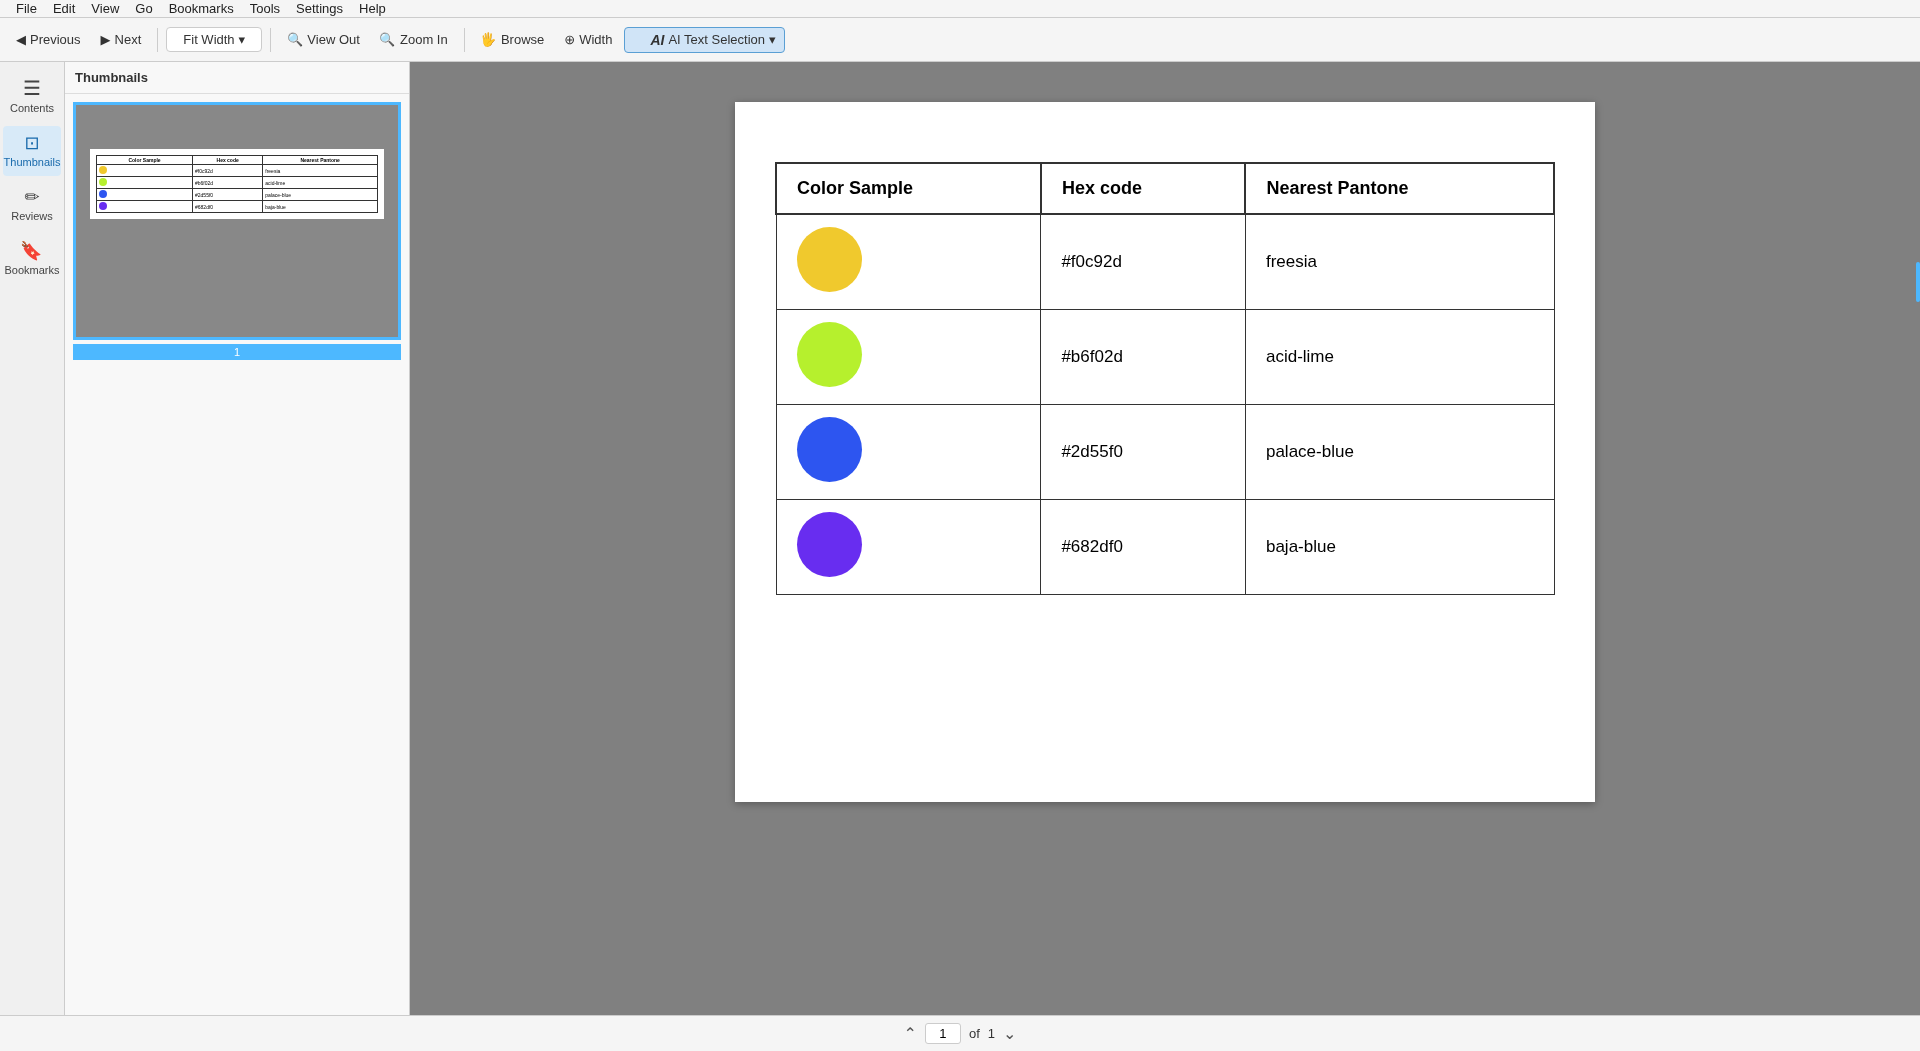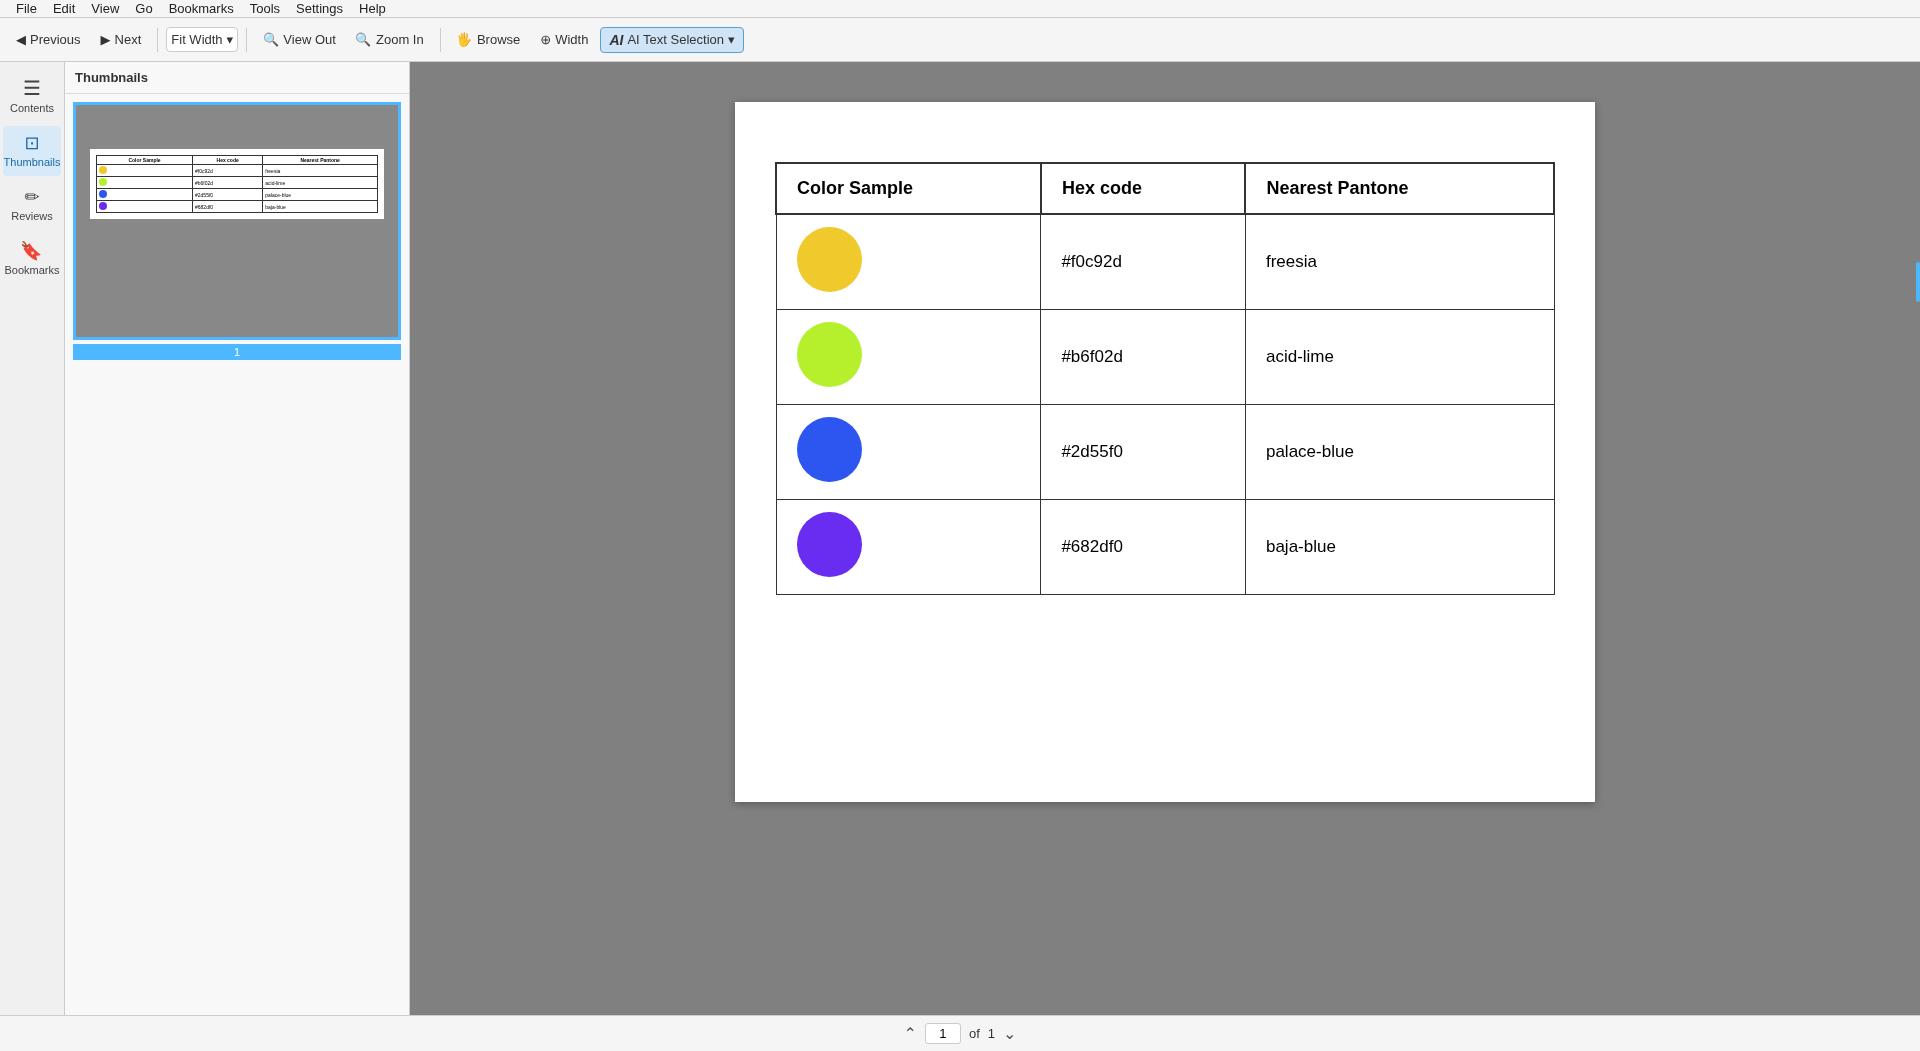--- a/index.html
+++ b/index.html
@@ -21,21 +21,21 @@
     }
     .toolbar-btn {
       display: flex; align-items: center; gap: 4px;
       padding: 4px 8px; border: none; background: transparent;
       border-radius: 4px; cursor: pointer; font-size: 13px; color: #333;
     }
     .toolbar-btn.active { background: #d0e4f7; border: 1px solid #5a9fd4; }
     .toolbar-divider { width: 1px; height: 24px; background: #ccc; margin: 0 4px; }
     .toolbar-select {
       display: flex; align-items: center; gap: 4px;
-      padding: 4px 4px; border: 1px solid #ccc; background: #fff;
+      padding: 4px 16px; border: 1px solid #ccc; background: #fff;
       border-radius: 4px; cursor: pointer; font-size: 13px; color: #333;
     }
 
     
     .main-area {
       display: flex; flex: 1; overflow: hidden;
     }
 
     
     .sidebar {
@@ -185,21 +185,21 @@
   <div class="toolbar-divider"></div>
   <button class="toolbar-btn">
     <span>🖐</span>
     <span>Browse</span>
   </button>
   <button class="toolbar-btn">
     <span>⊕</span>
     <span>Width</span>
   </button>
   <button class="toolbar-btn active">
-    <span style="font-style:italic;font-weight:bold;font-size:14px;">AI</span>
+    <span style="font-style:italic;font-weight:bold;font-size:14px;margin-left:17px;">AI</span>
     <span>AI Text Selection</span>
     <span>▾</span>
   </button>
 </div>
 
 <div class="main-area">
 
   <div class="sidebar">
     <div class="sidebar-item">
       <span class="sidebar-icon">☰</span>

